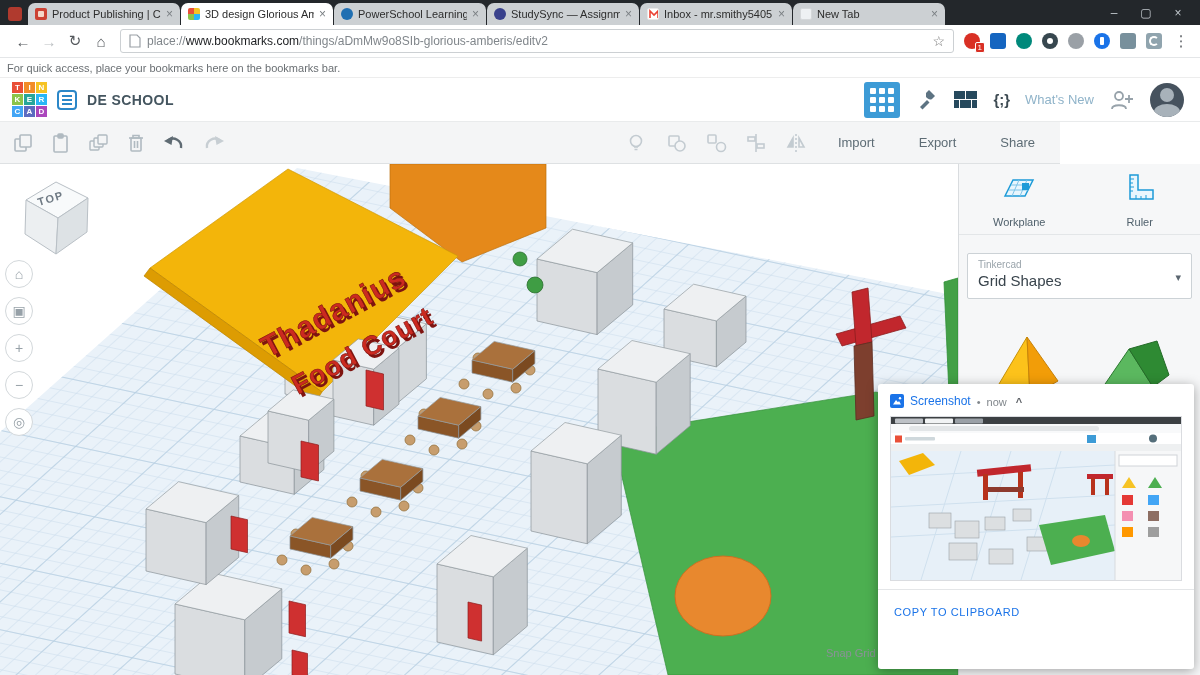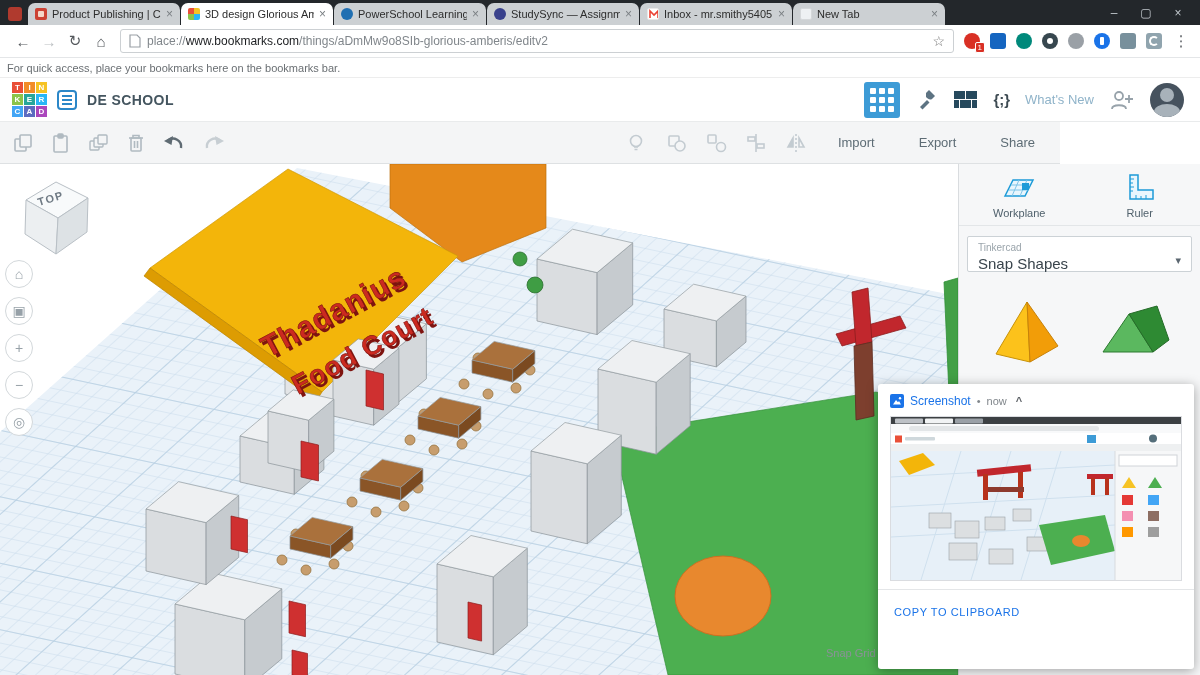--- a/index.html
+++ b/index.html
@@ -74,30 +74,30 @@
 
 .canvas{position:absolute;left:0;top:164px;width:958px;height:511px;background:#fff;overflow:hidden}
 .viewcube{position:absolute;left:8px;top:6px}
 .navcol{position:absolute;left:5px;top:96px;display:flex;flex-direction:column;gap:9px}
 .navbtn2{width:28px;height:28px;border-radius:50%;background:rgba(255,255,255,.95);border:1px solid #d3d8db;color:#97a1a8;font-size:14px;display:flex;align-items:center;justify-content:center}
 .snap{position:absolute;left:826px;top:483px;font-size:11px;color:#8a9197}
 
 
 .panel{position:absolute;left:958px;top:164px;width:242px;height:511px;background:#f6f7f8;border-left:1px solid #d9dcdf}
 .ptools{display:flex;border-bottom:1px solid #e3e6e8;padding:8px 0 6px}
-.ptool{flex:1;display:flex;flex-direction:column;align-items:center;gap:3px;font-size:11px;color:#50616c}
-.pdd{margin:10px 8px;background:#fff;border:1px solid #ccd2d6;border-radius:2px;padding:5px 10px;position:relative;height:36px}
+.ptool{flex:1;display:flex;flex-direction:column;align-items:center;gap:12px;font-size:11px;color:#50616c}
+.pdd{margin:18px 8px;background:#fff;border:1px solid #ccd2d6;border-radius:2px;padding:5px 10px;position:relative;height:46px}
 .pdd .sm{font-size:10px;color:#9aa4ab;display:block}
 .pdd .bg{font-size:15px;color:#39444c;display:block;margin-top:2px}
 .pdd .ch{position:absolute;right:10px;top:17px;font-size:11px;color:#5b6670}
 .pshapes{display:flex;justify-content:space-around;padding:12px 16px 0}
 
 
 .notif{position:absolute;left:878px;top:384px;width:316px;height:285px;background:#fff;border-radius:3px;box-shadow:0 2px 12px rgba(0,0,0,.35);z-index:9;overflow:hidden}
-.nhead{display:flex;align-items:center;gap:6px;padding:10px 12px 0}
+.nhead{display:flex;align-items:flex-end;gap:6px;padding:10px 12px 0}
 .nname{font-size:12px;color:#1a73e8}
 .ndot,.ntime{font-size:11px;color:#80868b}
 .ncaret{color:#5f6368;font-size:11px;margin-left:3px;font-weight:bold}
 .ntitle{margin:7px 12px 0;font-size:13px;font-weight:bold;color:#202124}
 .nsub{margin:2px 12px 0;font-size:12px;color:#5f6368}
 .nthumb{margin:8px 12px;width:292px;height:165px;border:1px solid #dadce0;overflow:hidden}
 .nfoot{margin-top:3px;border-top:1px solid #e4e6e8;padding:12px 16px}
 .naction{font-size:11px;font-weight:normal;color:#1a73e8;letter-spacing:.6px}
 </style>
 </head>
@@ -472,21 +472,21 @@
         <g stroke="#1d9bd8" stroke-width="1">
             <path d="M8 7h4 M8 11h3 M8 15h4 M8 19h3 M14 27v-4 M19 27v-3 M24 27v-4"></path>
           </g>
       </svg>
       <span>Ruler</span>
     </div>
   </div>
 
   <div class="pdd">
     <span class="sm">Tinkercad</span>
-    <span class="bg">Snap Shapes</span>
+    <span class="bg">Grid Shapes</span>
     <span class="ch">▾</span>
   </div>
 
   <div class="pshapes">
     <svg width="78" height="76">
       <polygon points="39,8 8,60 42,68" fill="#fcc21b" stroke="#c7920a"></polygon>
       <polygon points="39,8 42,68 70,52" fill="#f29d08" stroke="#c7820a"></polygon>
     </svg>
     <svg width="78" height="76">
       <polygon points="10,58 36,20 60,58" fill="#5bb85f" stroke="#2c7a30"></polygon>

